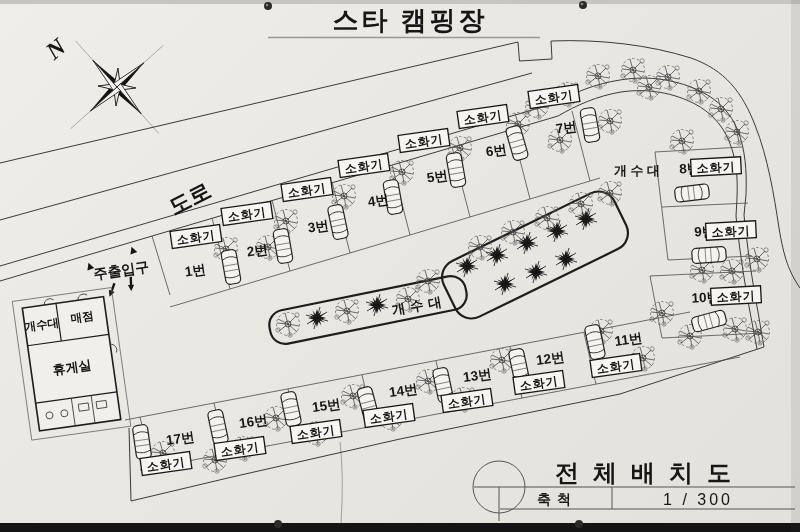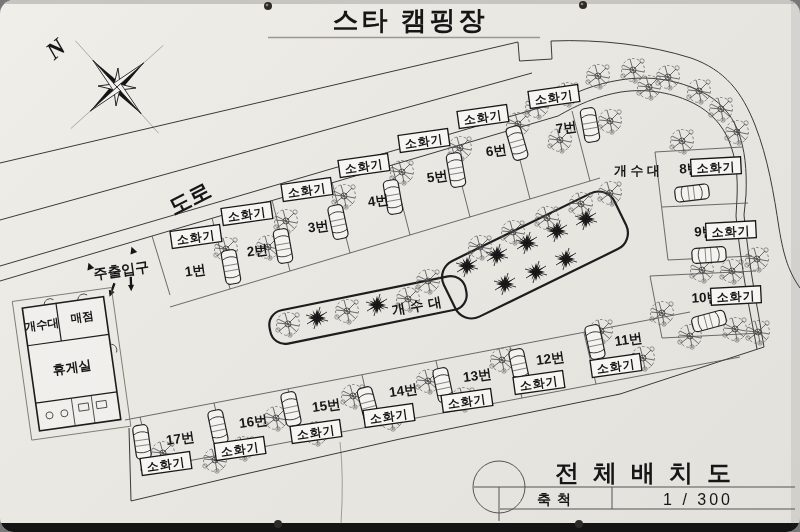--- a/index.html
+++ b/index.html
@@ -1,20 +1,19 @@
 <!DOCTYPE html>
 <html><head>
 <meta charset="utf-8">
 <style>
   html,body{margin:0;padding:0;background:#777;}
   .photo{
     position:relative;width:800px;height:532px;overflow:hidden;
     background:linear-gradient(135deg,#efeee9 0%,#e9e7e2 45%,#e3e1dc 100%);
     font-family:"Liberation Sans","DejaVu Sans",sans-serif;
-    border-radius:14px;
   }
   svg{position:absolute;left:0;top:0;}
   text{font-family:"Liberation Sans","DejaVu Sans",sans-serif;fill:#161616;}
   .big-title{font-size:26px;font-weight:bold;letter-spacing:3px;text-anchor:middle;}
   .road{font-size:22px;font-weight:bold;text-anchor:middle;}
   .site{font-size:13.5px;font-weight:bold;text-anchor:middle;}
   .fire{font-size:12px;font-weight:bold;text-anchor:middle;letter-spacing:1px;}
   .small{font-size:12px;font-weight:bold;text-anchor:middle;}
   .sink{font-size:13.5px;font-weight:bold;text-anchor:middle;letter-spacing:5px;}
   .tb-title{font-size:24px;font-weight:bold;letter-spacing:14px;text-anchor:middle;}

